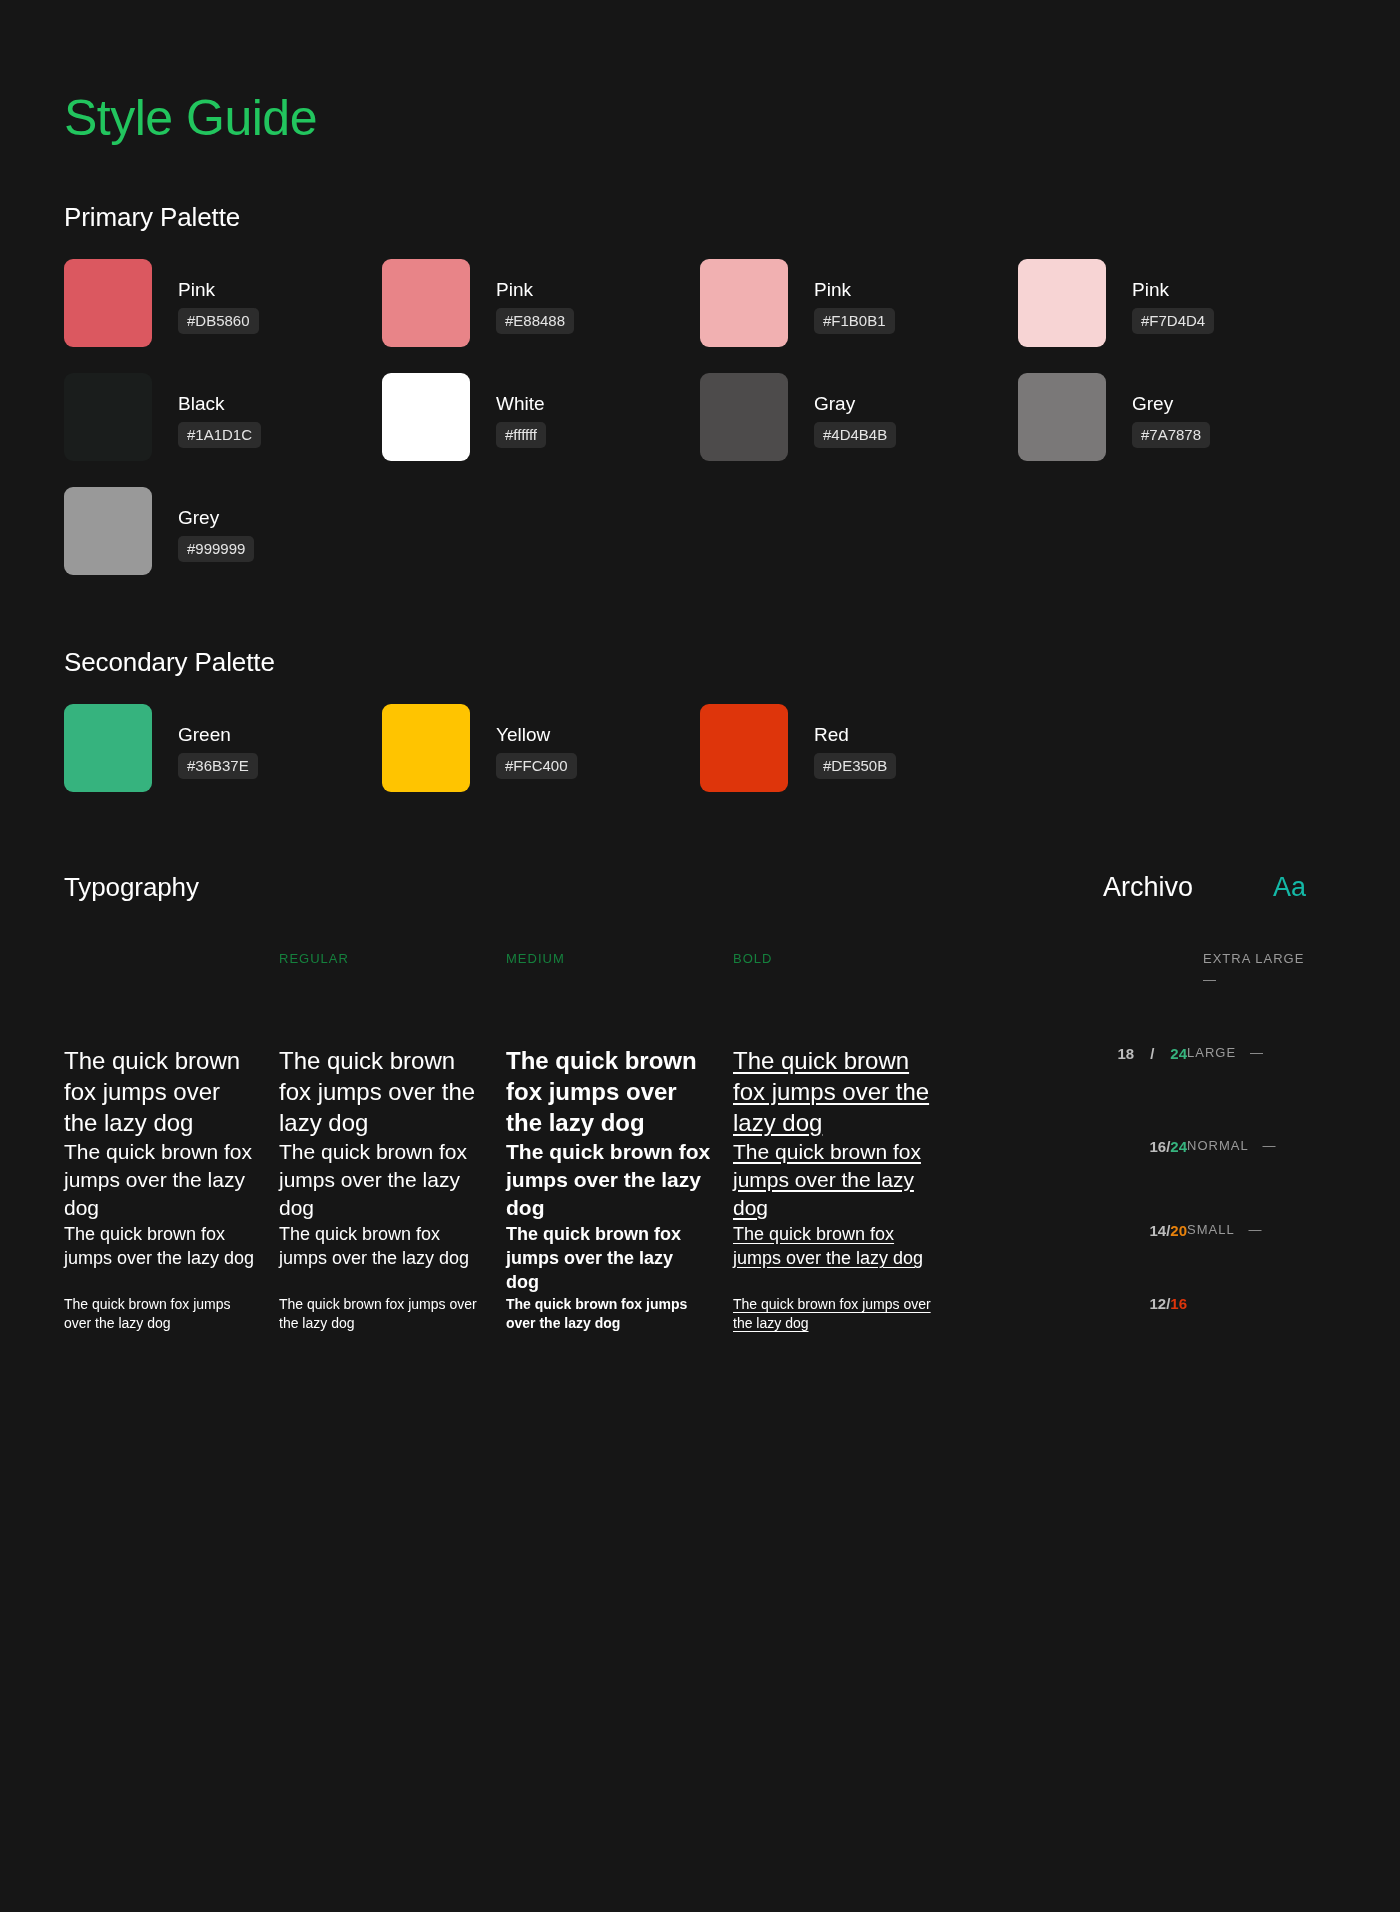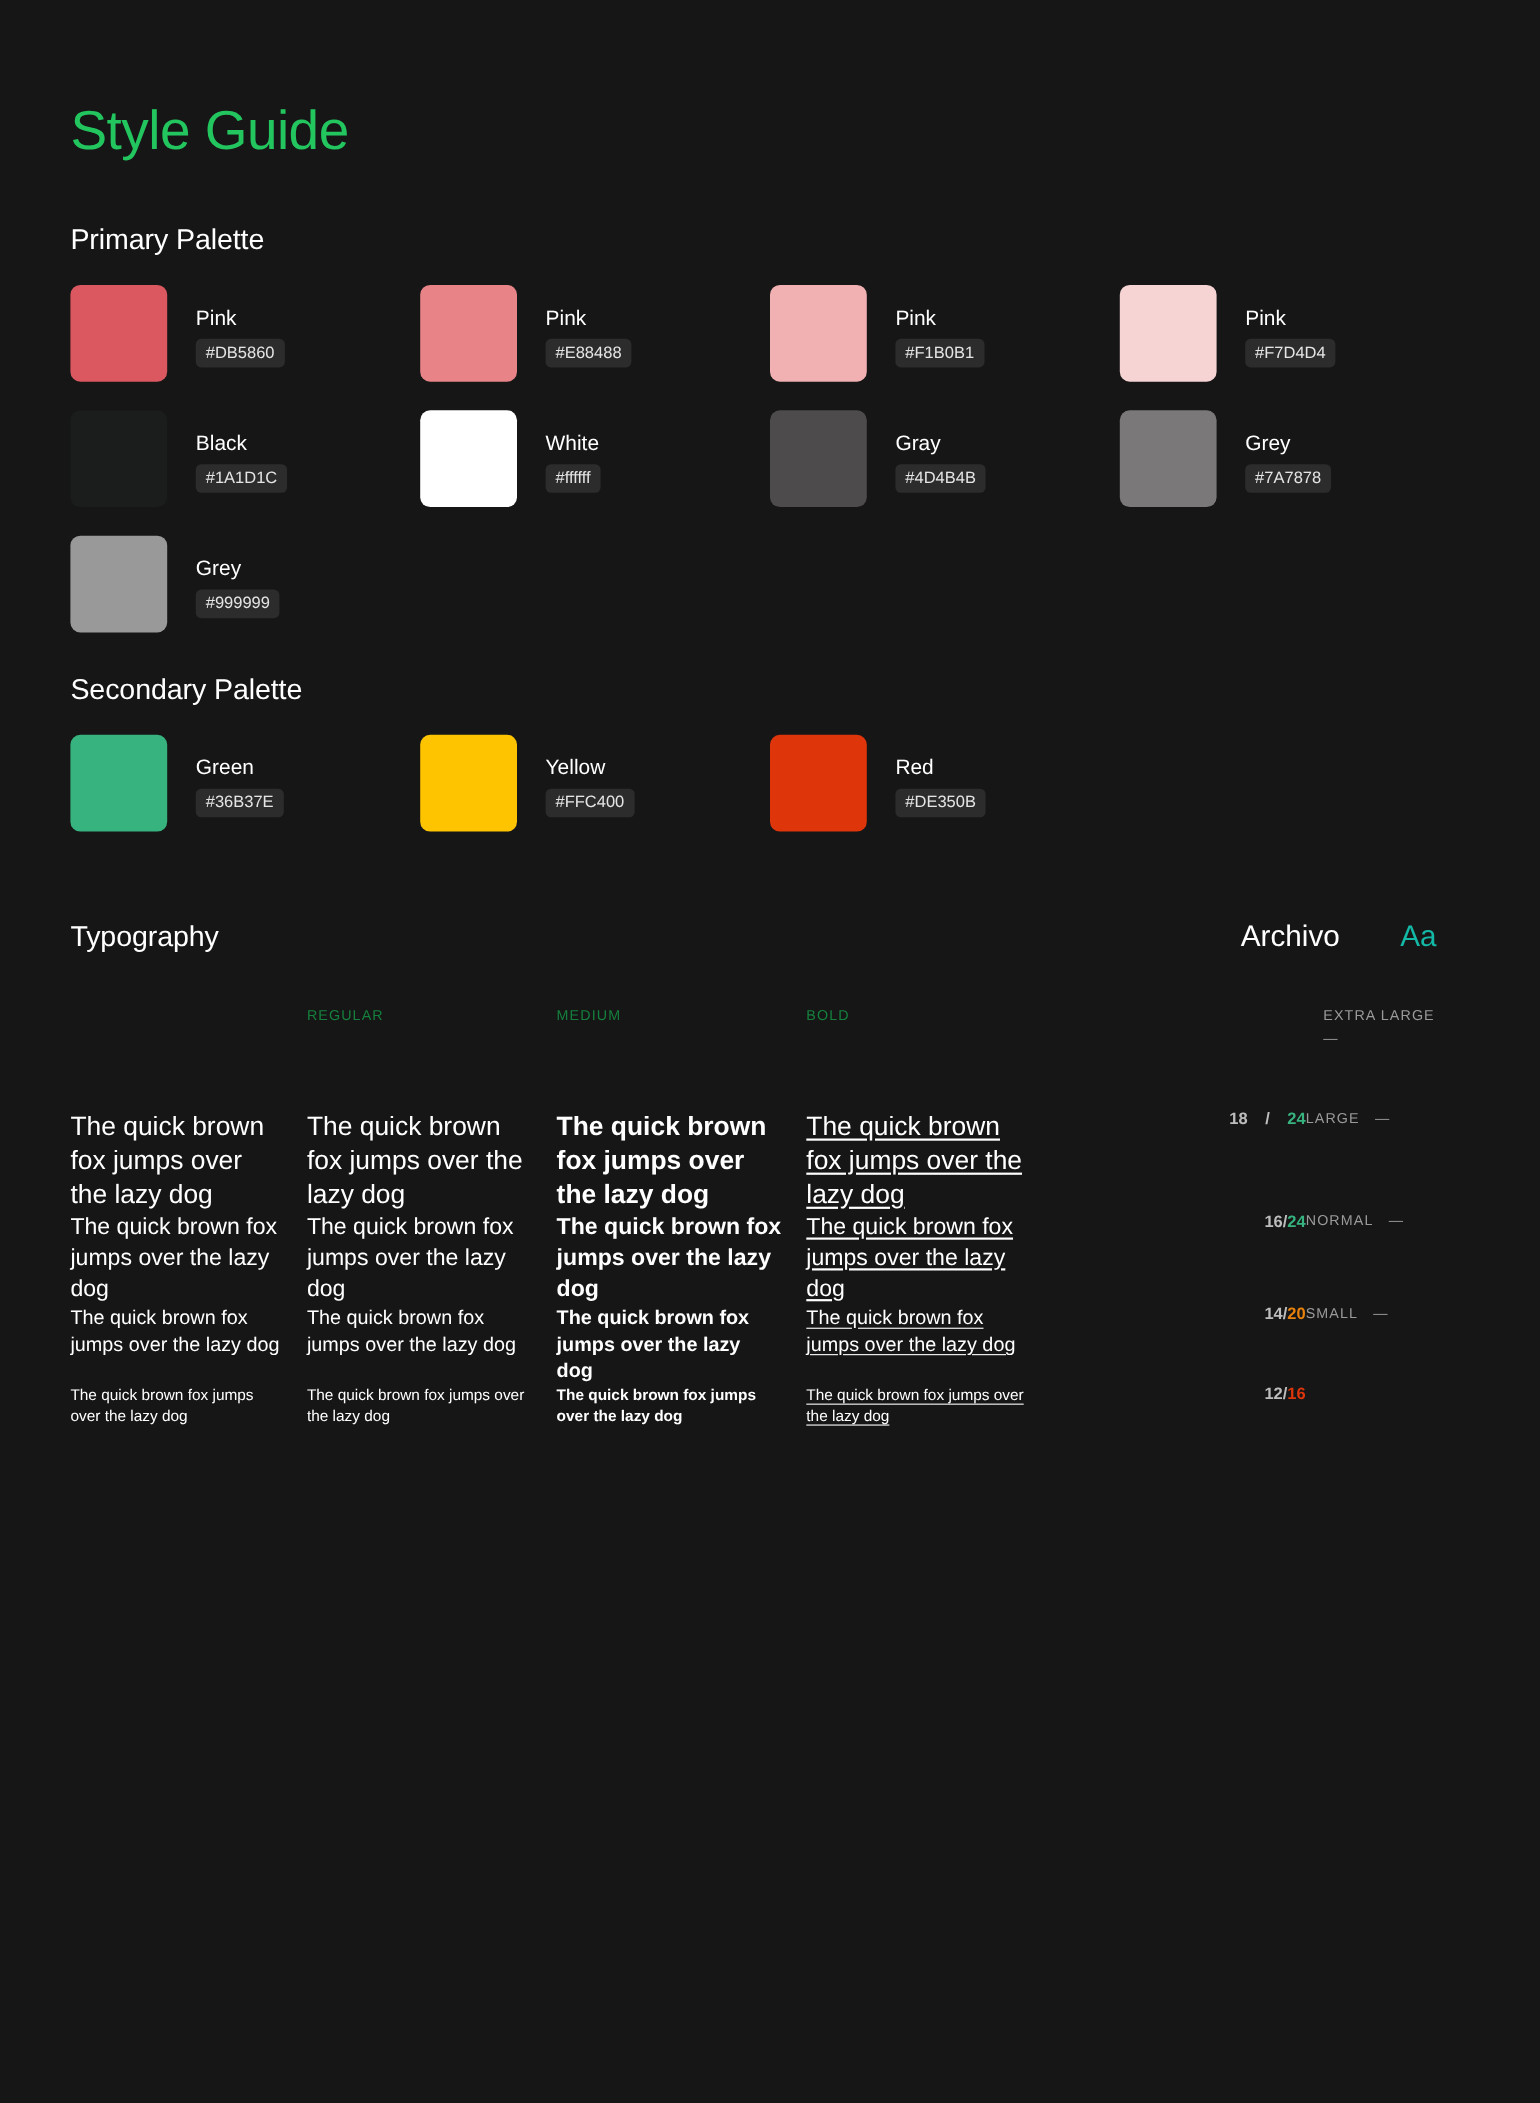--- a/index.html
+++ b/index.html
@@ -73,35 +73,35 @@
 
   .swatch-hex {
     font-size: 15px;
     color: #e5e5e5;
     background: #2c2c2c;
     border-radius: 5px;
     padding: 5px 9px 6px 9px;
     line-height: 1;
   }
 
-  .secondary-block { margin-top: 36px; }
+  .secondary-block { margin-top: 72px; }
 
   
   .typography-block { margin-top: 80px; }
 
   .typo-header {
     display: flex;
     align-items: baseline;
     justify-content: space-between;
   }
 
   .typo-header-right {
     display: flex;
     align-items: baseline;
-    gap: 55px;
+    gap: 80px;
     padding-right: 30px;
   }
 
   .font-name { font-size: 27px; font-weight: 400; color: #fff; }
   .font-aa   { font-size: 27px; font-weight: 400; color: #14b8a6; }
 
   .typo-table {
     margin-top: 48px;
     display: grid;
     grid-template-columns: 215px 227px 227px 227px 227px 1fr;

